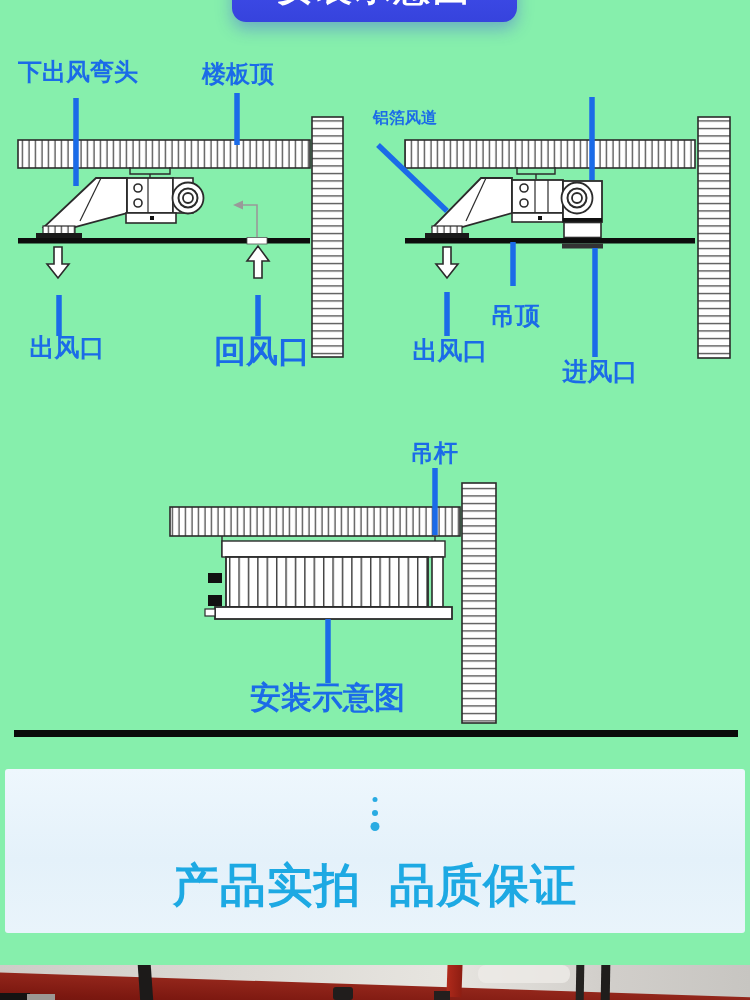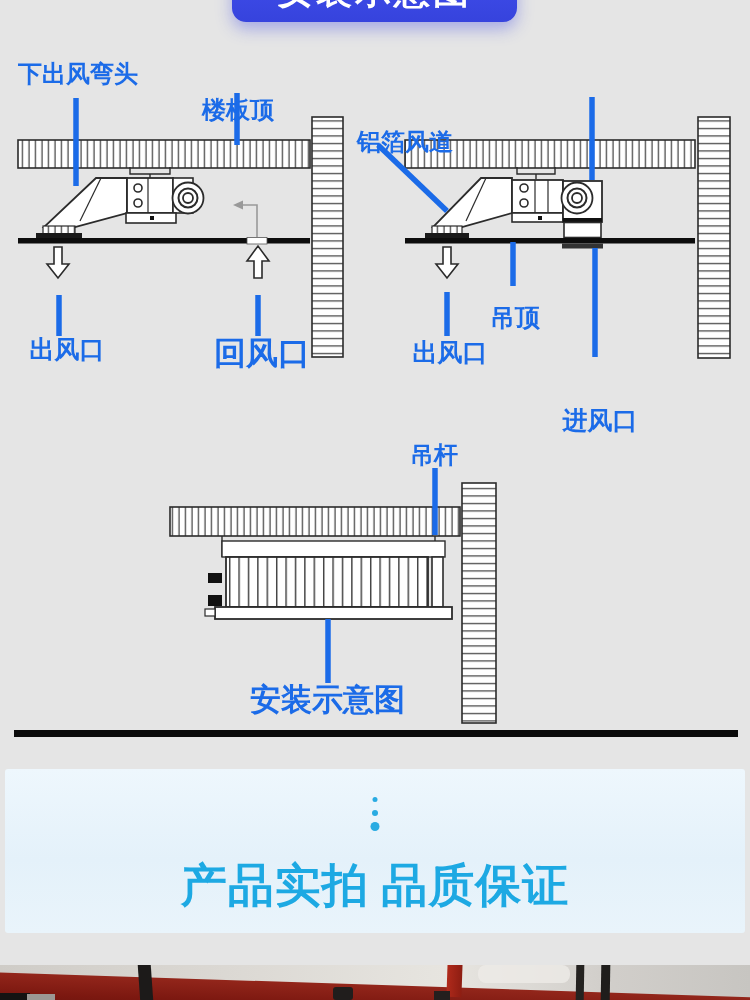--- a/index.html
+++ b/index.html
@@ -1,19 +1,19 @@
 <!DOCTYPE html>
 <html><head>
 <meta charset="utf-8">
 <style>
   html,body{margin:0;padding:0;}
   .page{
     position:relative; width:750px; height:1000px; overflow:hidden;
-    background:#e5e5e5;
-    font-family:Liberation Serif, serif;
+    background:#86efac;
+    font-family:Liberation Mono, monospace;
   }
   
   .banner{
     position:absolute; left:232px; top:-40px; width:285px; height:62px;
     background:linear-gradient(180deg,#4250ee,#3643dd);
     border-radius:14px;
     box-shadow:0 7px 16px rgba(60,72,230,.38);
     color:#fff; font-weight:bold; font-size:36px; line-height:62px;
     text-align:center; letter-spacing:3px;
   }
@@ -225,28 +225,28 @@
       </g>
 
       <g stroke="#1b6be8" stroke-width="5.5">
         <line x1="285" y1="43" x2="285" y2="110"></line>
         <line x1="178" y1="194" x2="178" y2="258"></line>
       </g>
     </svg>
   </div>
 
   <div class="lbl" style="left:12px;top:61px;width:132px;font-size:24px;">下出风弯头</div>
-  <div class="lbl" style="left:190px;top:63px;width:96px;font-size:24px;margin-top:34px;">楼板顶</div>
+  <div class="lbl" style="left:190px;top:63px;width:96px;font-size:24px;">楼板顶</div>
   <div class="lbl" style="left:19px;top:336px;width:96px;font-size:25px;">出风口</div>
   <div class="lbl" style="left:214px;top:336px;width:96px;font-size:32px;">回风口</div>
 
-  <div class="lbl" style="left:352px;top:129px;width:106px;font-size:24px;">铝箔风道</div>
+  <div class="lbl" style="left:352px;top:111px;width:106px;font-size:16px;">铝箔风道</div>
   <div class="lbl" style="left:486px;top:304px;width:58px;font-size:25px;">吊顶</div>
   <div class="lbl" style="left:407px;top:339px;width:86px;font-size:25px;">出风口</div>
-  <div class="lbl" style="left:554px;top:360px;width:92px;font-size:25px;margin-top:47px;">进风口</div>
+  <div class="lbl" style="left:554px;top:360px;width:92px;font-size:25px;">进风口</div>
 
   <div class="lbl" style="left:397px;top:442px;width:74px;font-size:24px;">吊杆</div>
   <div class="lbl" style="left:250px;top:683px;width:142px;font-size:31px;">安装示意图</div>
 
   <div class="divider"></div>
 
   <div class="promo">
     <span class="dot" style="top:28px;width:5px;height:5px;"></span>
     <span class="dot" style="top:41px;width:6px;height:6px;"></span>
     <span class="dot" style="top:53px;width:9px;height:9px;"></span>

